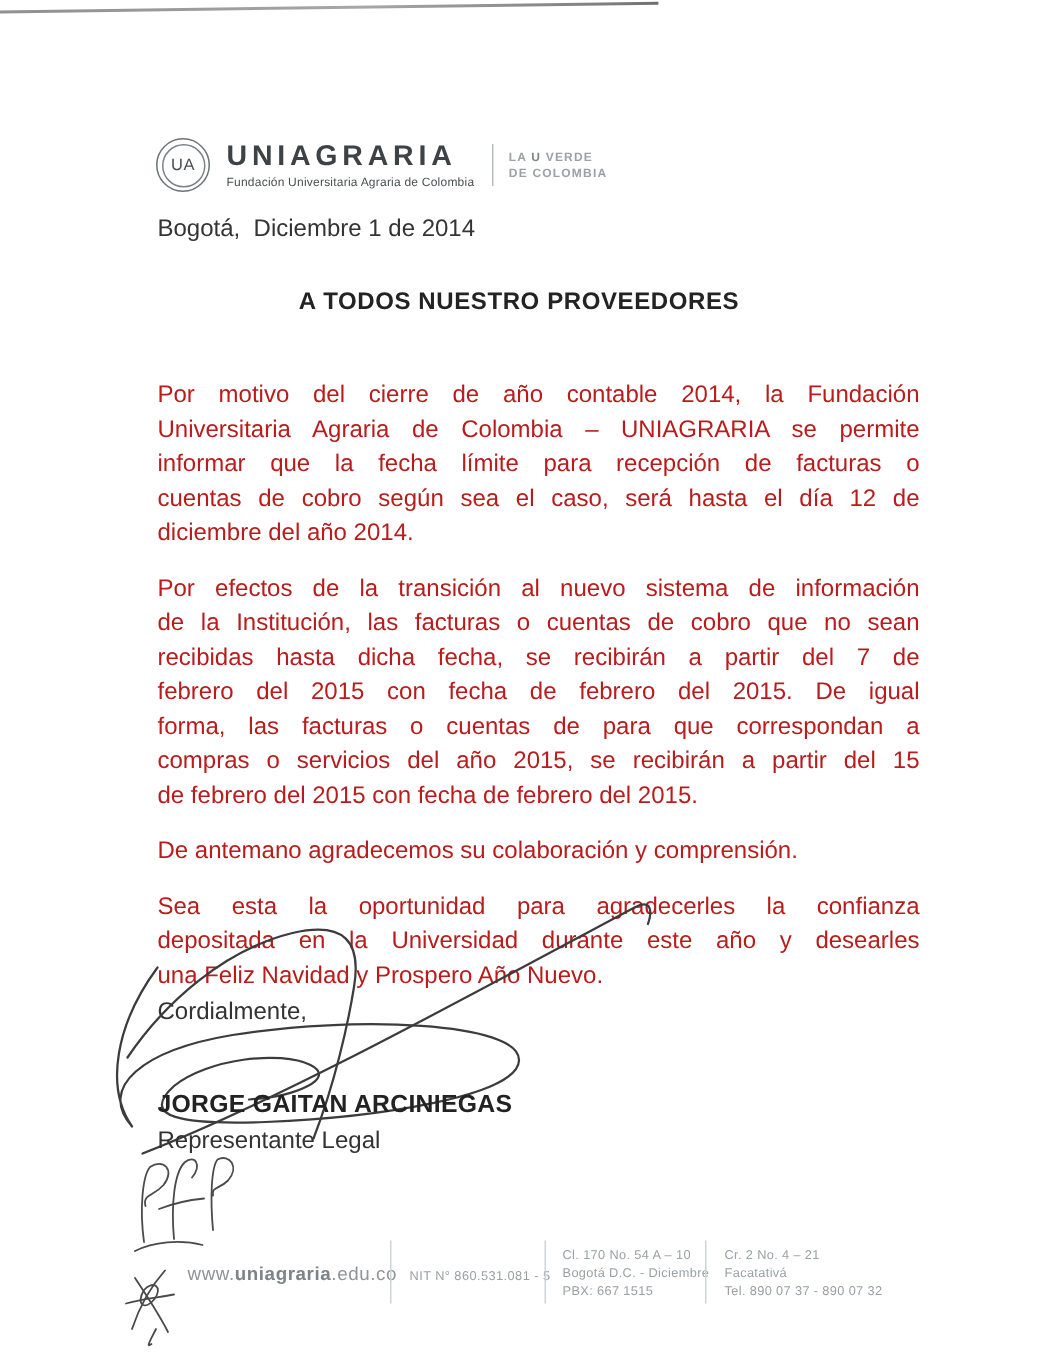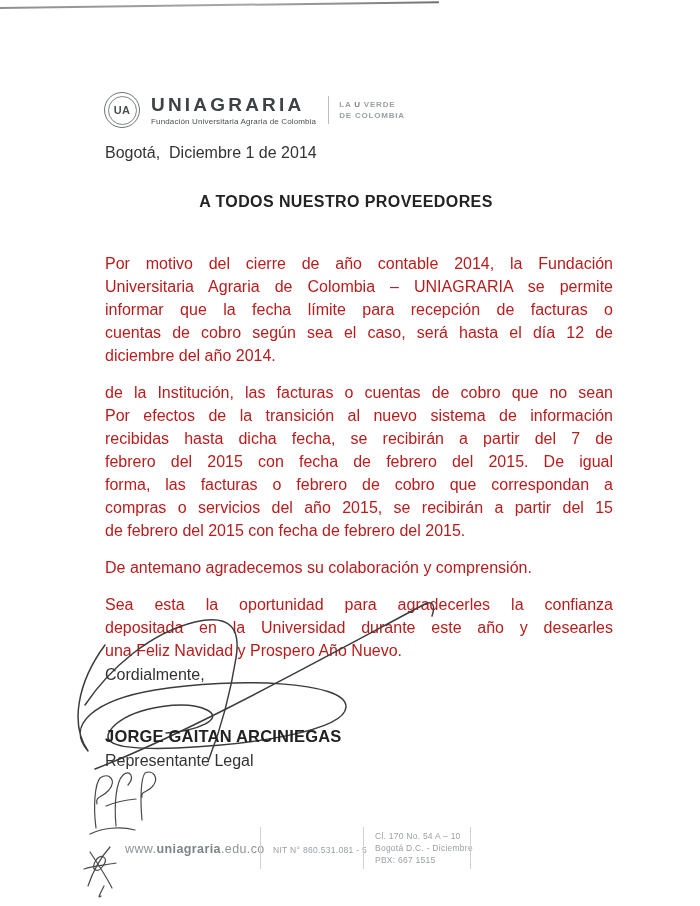--- a/index.html
+++ b/index.html
@@ -34,21 +34,21 @@
     width:34px; height:34px; border-radius:50%;
     border:1.6px solid #6d7275;
     display:flex; align-items:center; justify-content:center;
     position:relative; flex:0 0 auto;
   }
   .logo-circle::before {
     content:""; position:absolute; inset:2.5px;
     border:1px solid #7d8285; border-radius:50%;
   }
   .logo-monogram {
-    font-size:11px; font-weight:bold; color:#4a4f52; letter-spacing:0.3px;
+    font-size:11px; font-weight:normal; color:#4a4f52; letter-spacing:0.3px;
   }
   .brand-block { margin-left:11px; }
   .brand-name {
     font-size:19px; font-weight:bold; letter-spacing:3.2px;
     color:#3c4245; line-height:19px; white-space:nowrap;
   }
   .brand-subtitle {
     font-size:8px; color:#4a4f52; letter-spacing:0.15px;
     margin-top:3px; white-space:nowrap;text-align:right;
   }
@@ -154,25 +154,25 @@
 
   <div class="letter-body">
       <div class="paragraph">
         <div class="para-line">Por motivo del cierre de año contable 2014, la Fundación</div>
         <div class="para-line">Universitaria Agraria de Colombia – UNIAGRARIA se permite</div>
         <div class="para-line">informar que la fecha límite para recepción de facturas o</div>
         <div class="para-line">cuentas de cobro según sea el caso, será hasta el día 12 de</div>
         <div class="para-line last">diciembre del año 2014.</div>
       </div>
       <div class="paragraph">
+        <div class="para-line">Por efectos de la transición al nuevo sistema de información</div>
         <div class="para-line">de la Institución, las facturas o cuentas de cobro que no sean</div>
-        <div class="para-line">Por efectos de la transición al nuevo sistema de información</div>
         <div class="para-line">recibidas hasta dicha fecha, se recibirán a partir del 7 de</div>
         <div class="para-line">febrero del 2015 con fecha de febrero del 2015. De igual</div>
-        <div class="para-line">forma, las facturas o febrero de cobro que correspondan a</div>
+        <div class="para-line">forma, las facturas o cuentas de para que correspondan a</div>
         <div class="para-line">compras o servicios del año 2015, se recibirán a partir del 15</div>
         <div class="para-line last">de febrero del 2015 con fecha de febrero del 2015.</div>
       </div>
       <div class="paragraph">
         <div class="para-line last">De antemano agradecemos su colaboración y comprensión.</div>
       </div>
       <div class="paragraph">
         <div class="para-line">Sea esta la oportunidad para agradecerles la confianza</div>
         <div class="para-line">depositada en la Universidad durante este año y desearles</div>
         <div class="para-line last">una Feliz Navidad y Prospero Año Nuevo.</div>
@@ -207,15 +207,20 @@
     <div class="footer-website"><span>www.</span><span class="site-bold">uniagraria</span><span>.edu.co</span></div>
     <div class="f-div f-div1"></div>
     <div class="footer-nit">NIT N° 860.531.081 - 5</div>
     <div class="f-div f-div2"></div>
     <div class="footer-col footer-col-bogota">
       <div>Cl. 170 No. 54 A – 10</div>
       <div>Bogotá D.C. - Diciembre</div>
       <div>PBX: 667 1515</div>
     </div>
     <div class="f-div f-div3"></div>
+    <div class="footer-col footer-col-faca">
+      <div>Cr. 2 No. 4 – 21</div>
+      <div>Facatativá</div>
+      <div>Tel. 890 07 37 - 890 07 32</div>
+    </div>
   </div>
 
 </div>
 
 </body></html>

